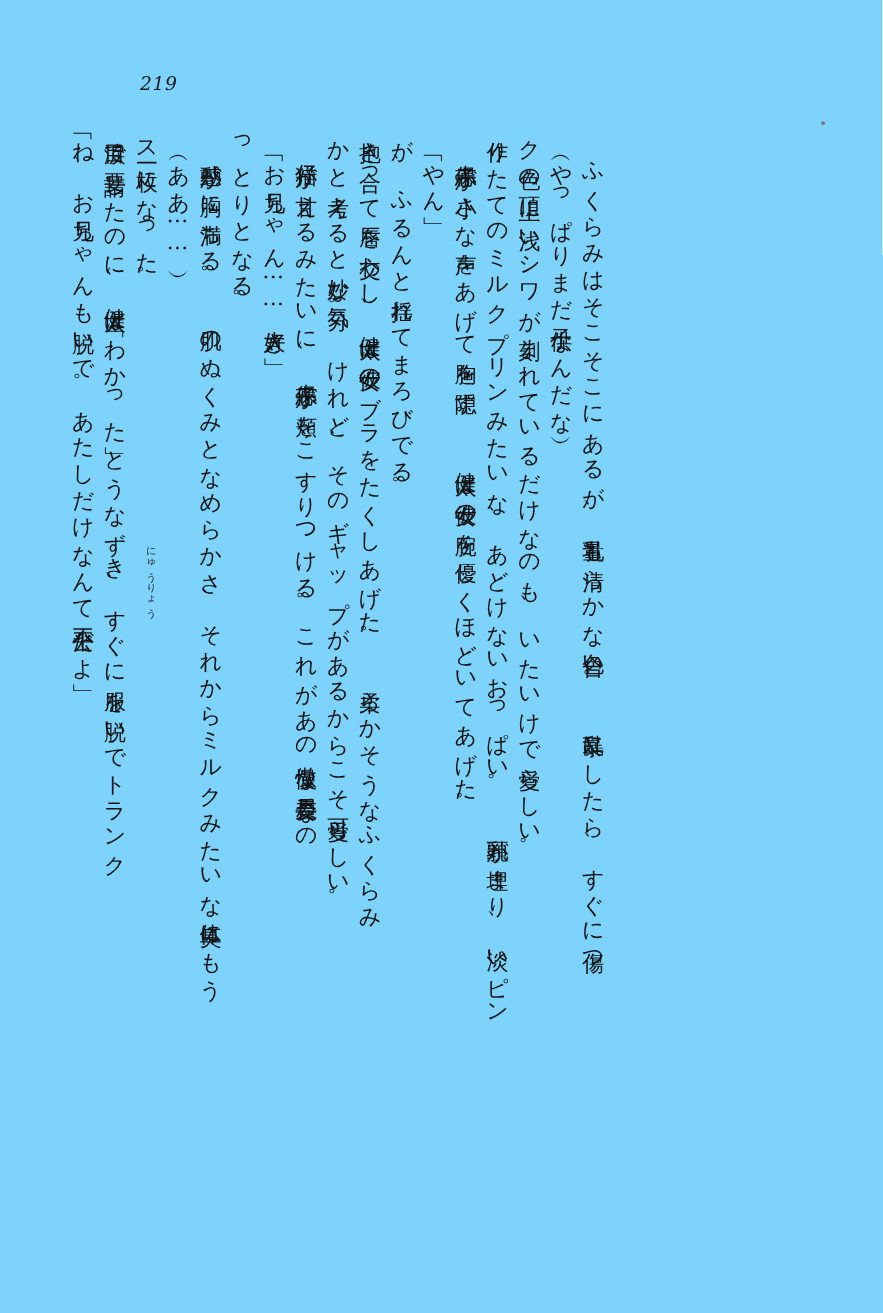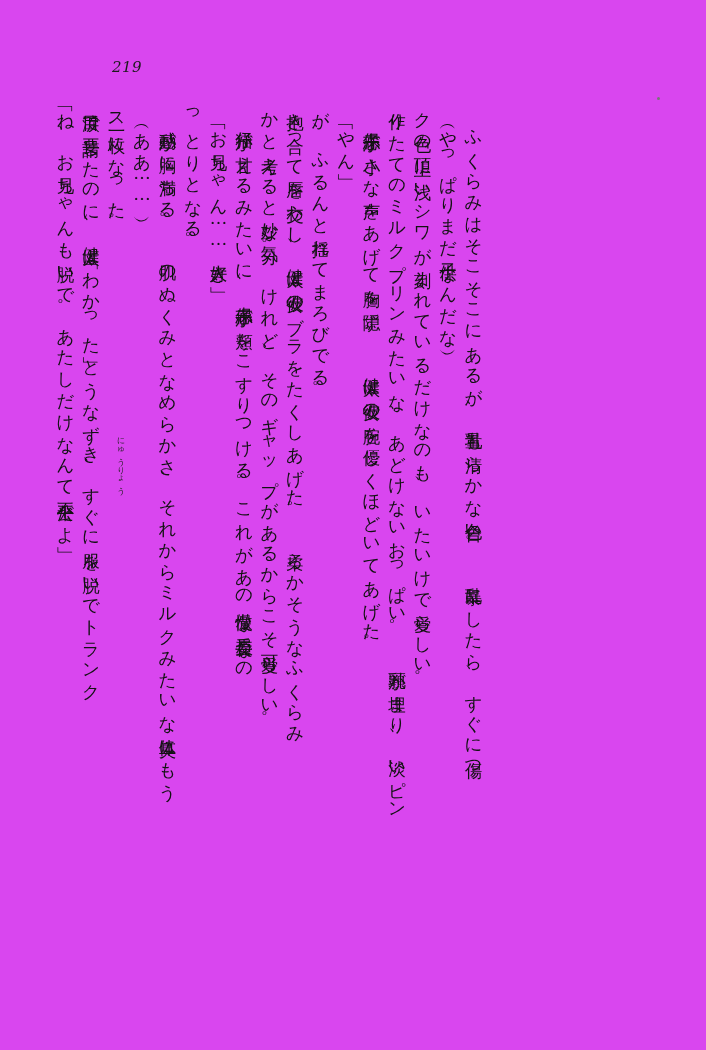--- a/index.html
+++ b/index.html
@@ -4,21 +4,21 @@
 <style>
   html, body {
     margin: 0;
     padding: 0;
     background: #ffffff;
   }
   .page {
     position: relative;
     width: 706px;
     height: 1050px;
-    background: #d946ef;
+    background: #7dd3fc;
     overflow: hidden;
     font-family: "DejaVu Serif", "Liberation Serif", serif;
     color: #111111;
   }
   .page-number {
     position: absolute;
     top: 58px;
     left: 112px;
     font-size: 15px;
     font-style: italic;

